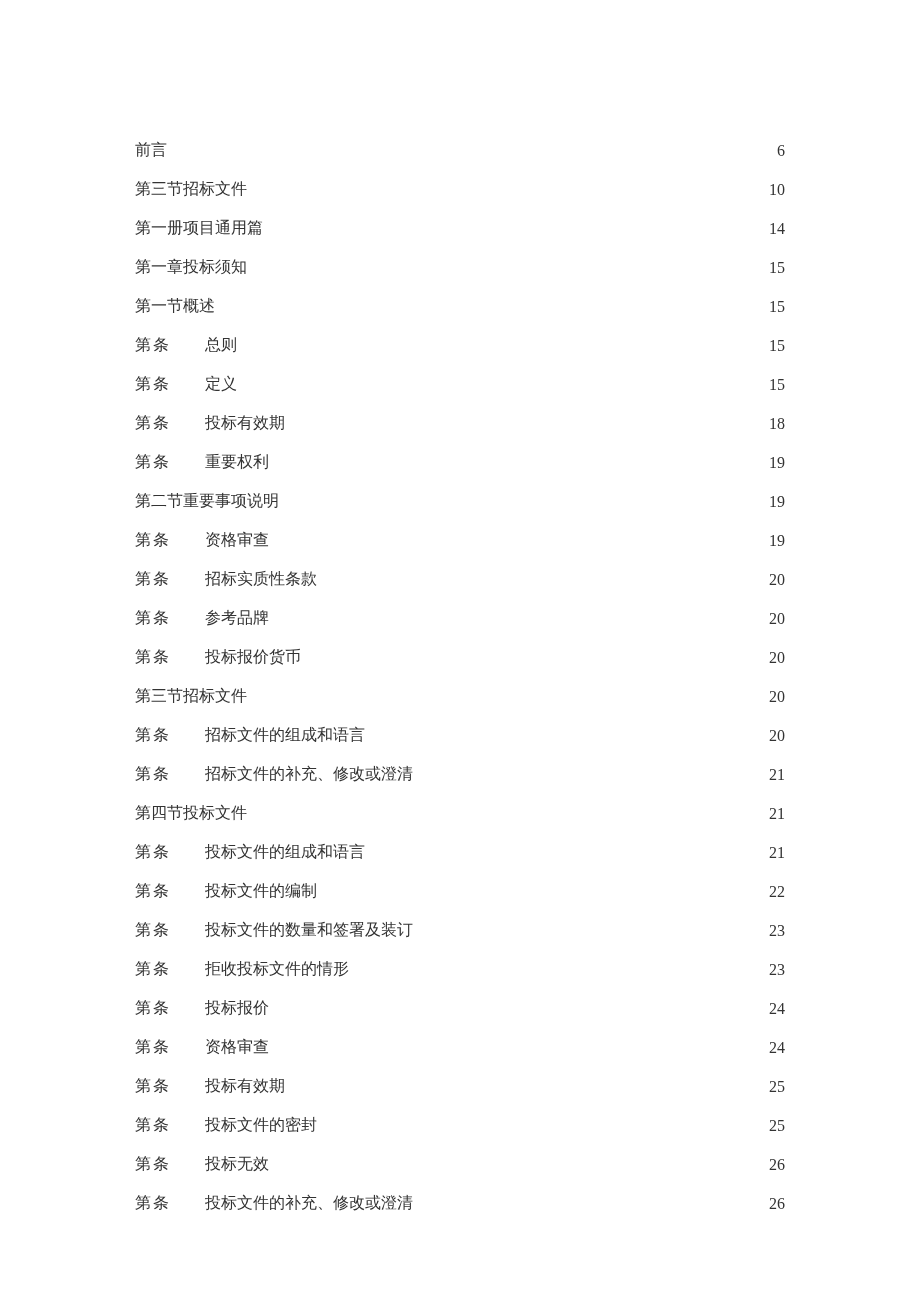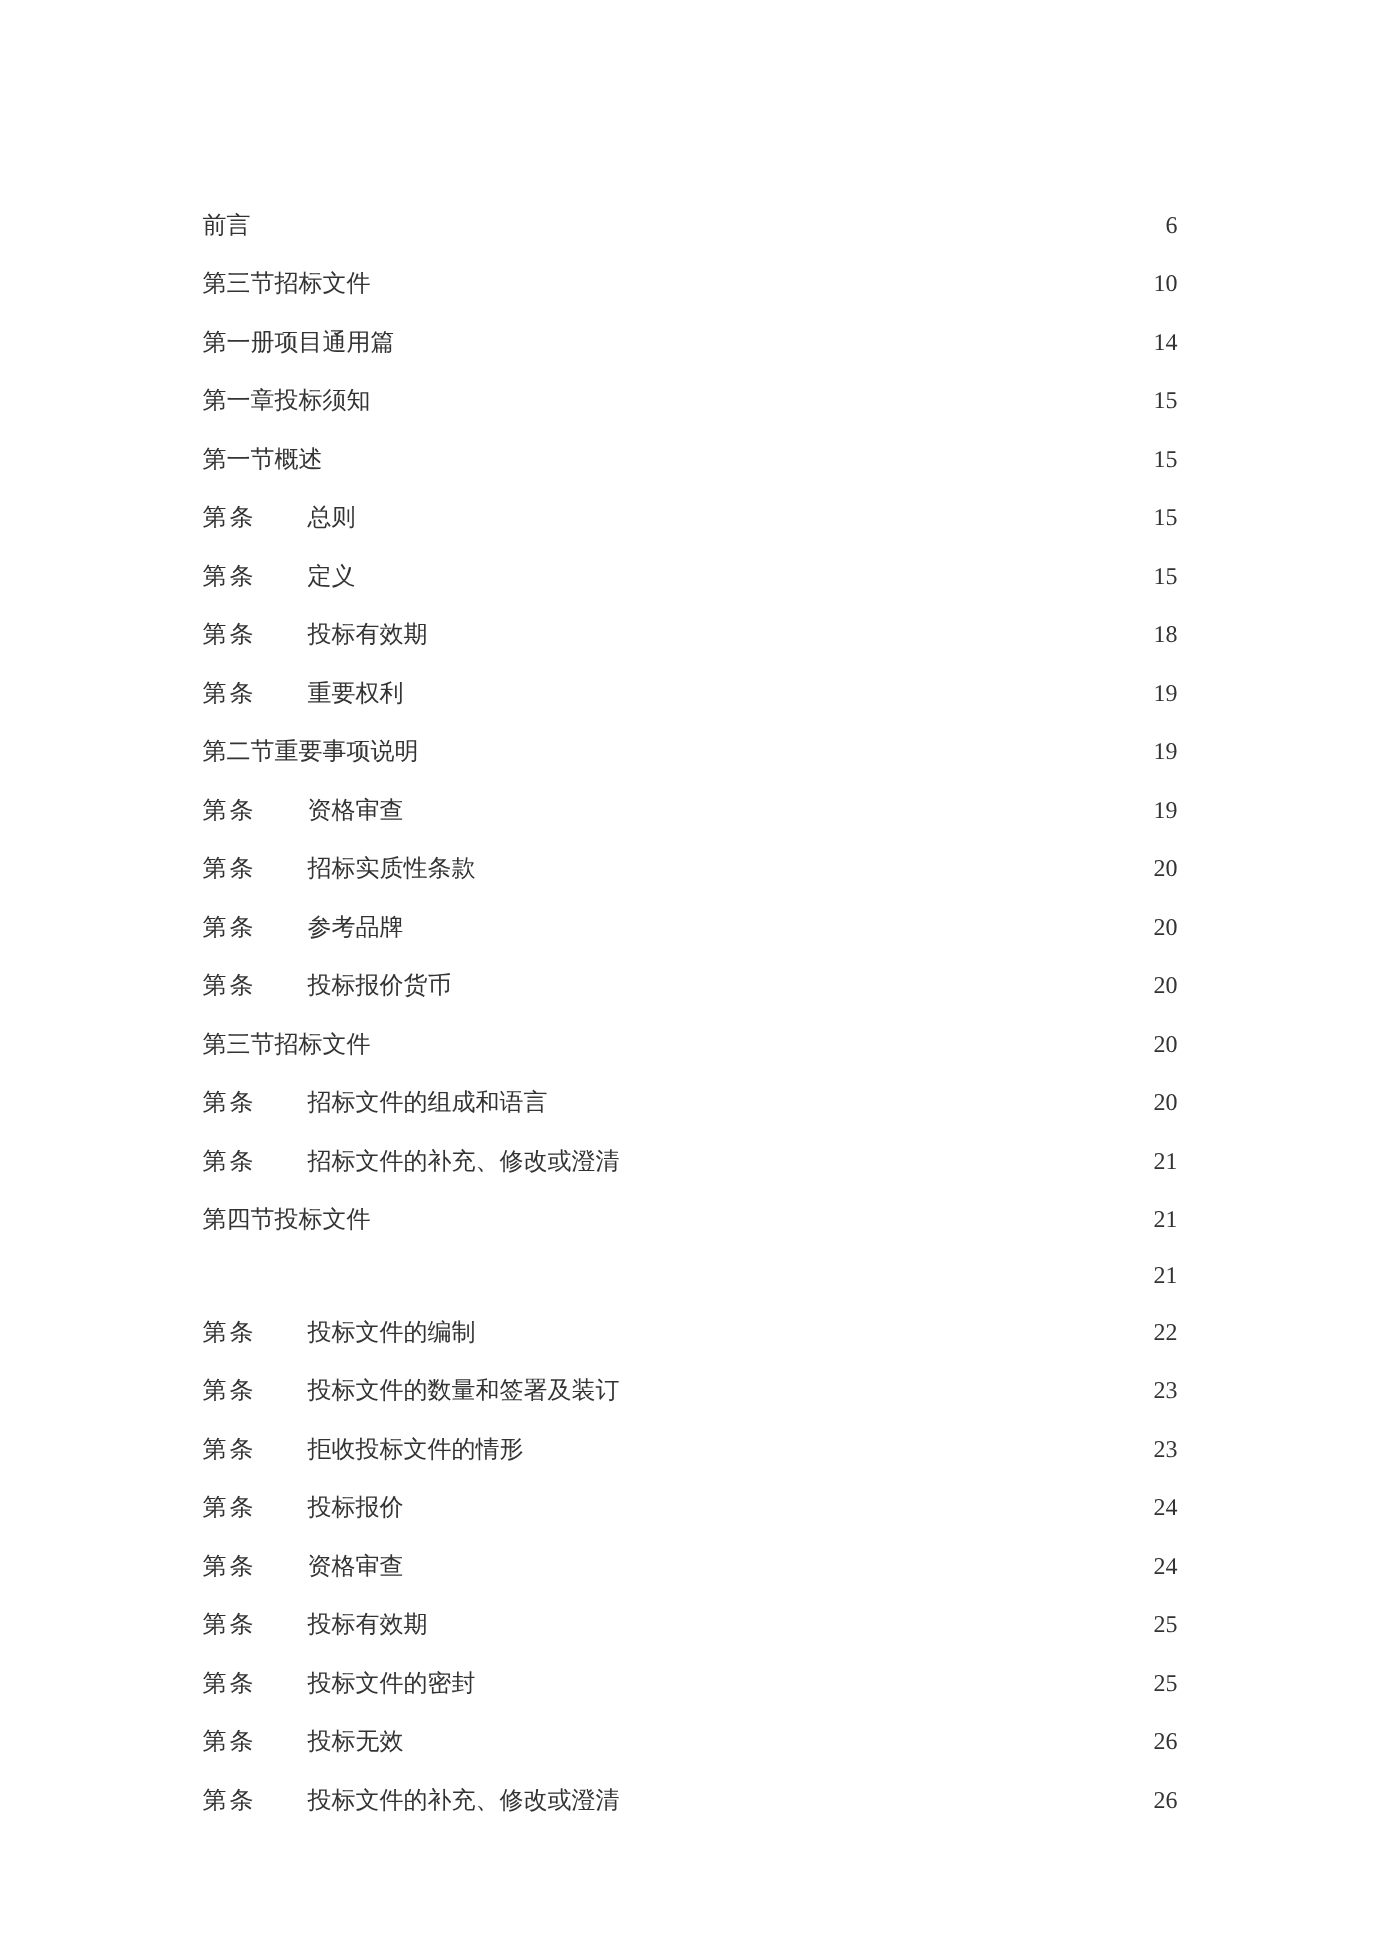--- a/index.html
+++ b/index.html
@@ -143,20 +143,21 @@
       <span class="label"><span class="prefix">第条</span><span>招标文件的补充、修改或澄清</span></span>
       <span class="leader-dots"></span>
       <span class="page">21</span>
     </div>
     <div class="toc-row">
       <span class="label"><span>第四节投标文件</span></span>
       <span class="leader-dots"></span>
       <span class="page">21</span>
     </div>
     <div class="toc-row indent">
+      <span class="label"><span class="prefix">第条</span><span>投标文件的组成和语言</span></span>
       <span class="leader-dots"></span>
       <span class="page">21</span>
     </div>
     <div class="toc-row indent">
       <span class="label"><span class="prefix">第条</span><span>投标文件的编制</span></span>
       <span class="leader-dots"></span>
       <span class="page">22</span>
     </div>
     <div class="toc-row indent">
       <span class="label"><span class="prefix">第条</span><span>投标文件的数量和签署及装订</span></span>

